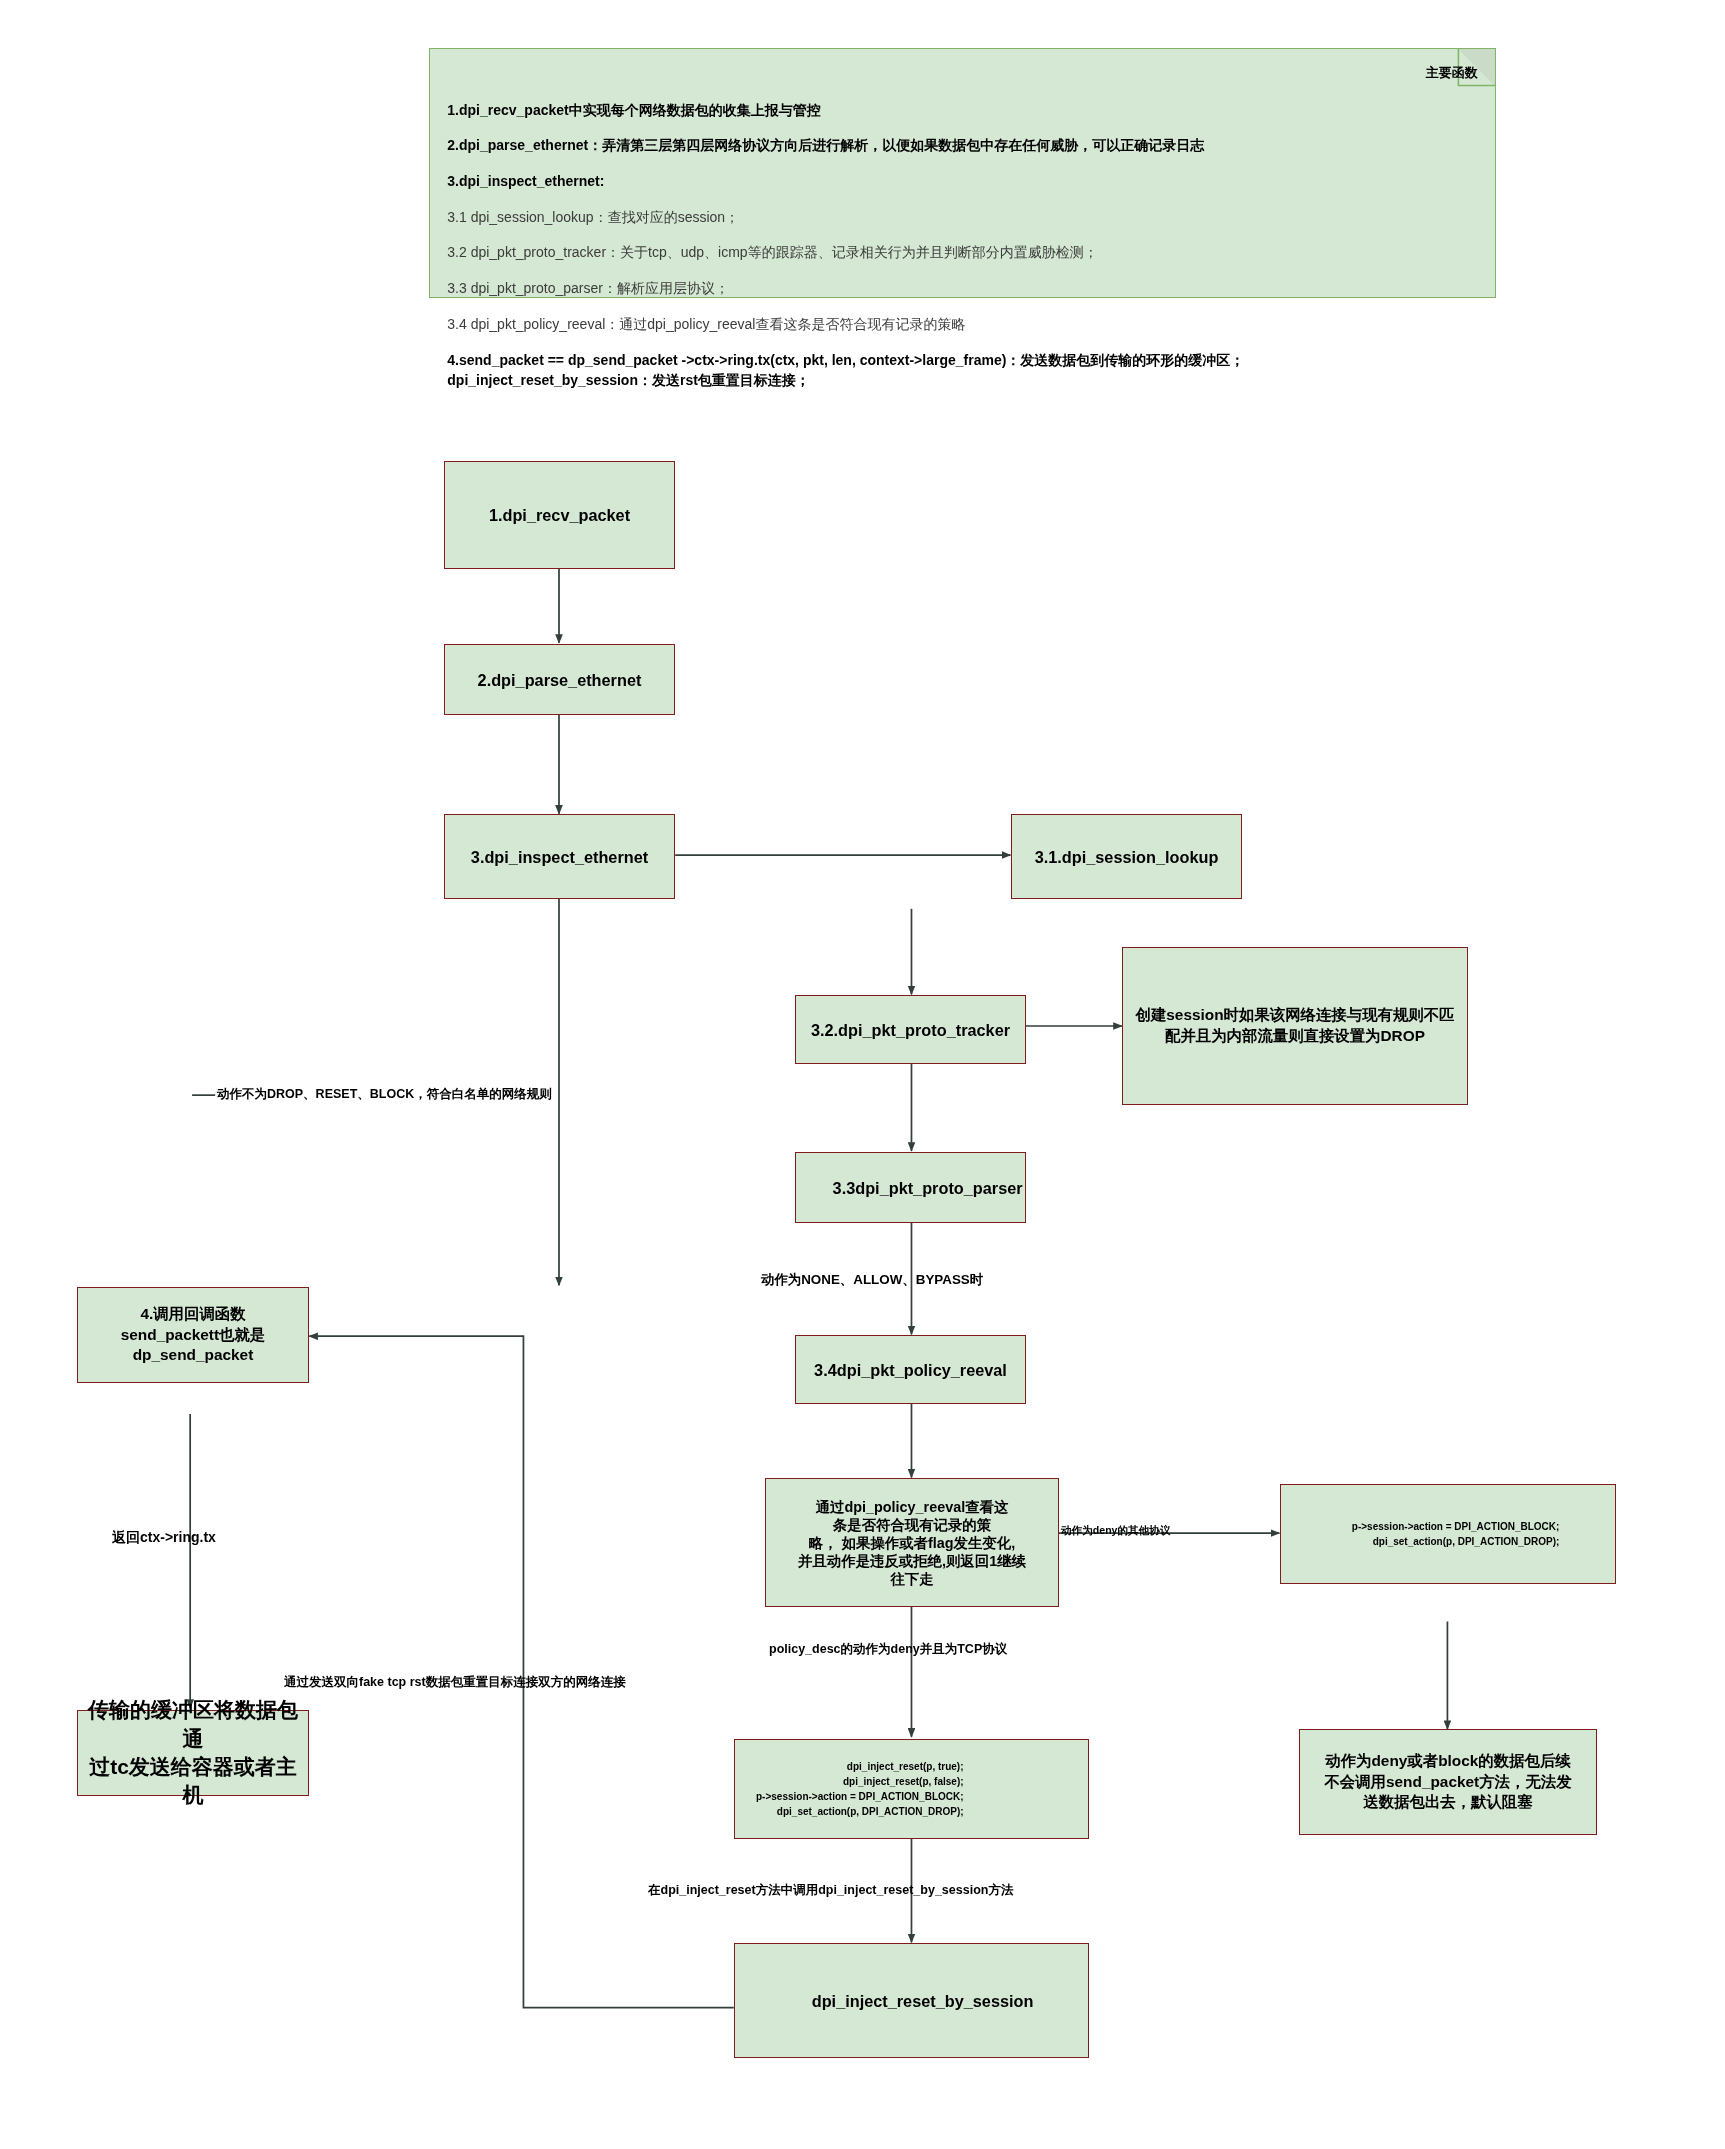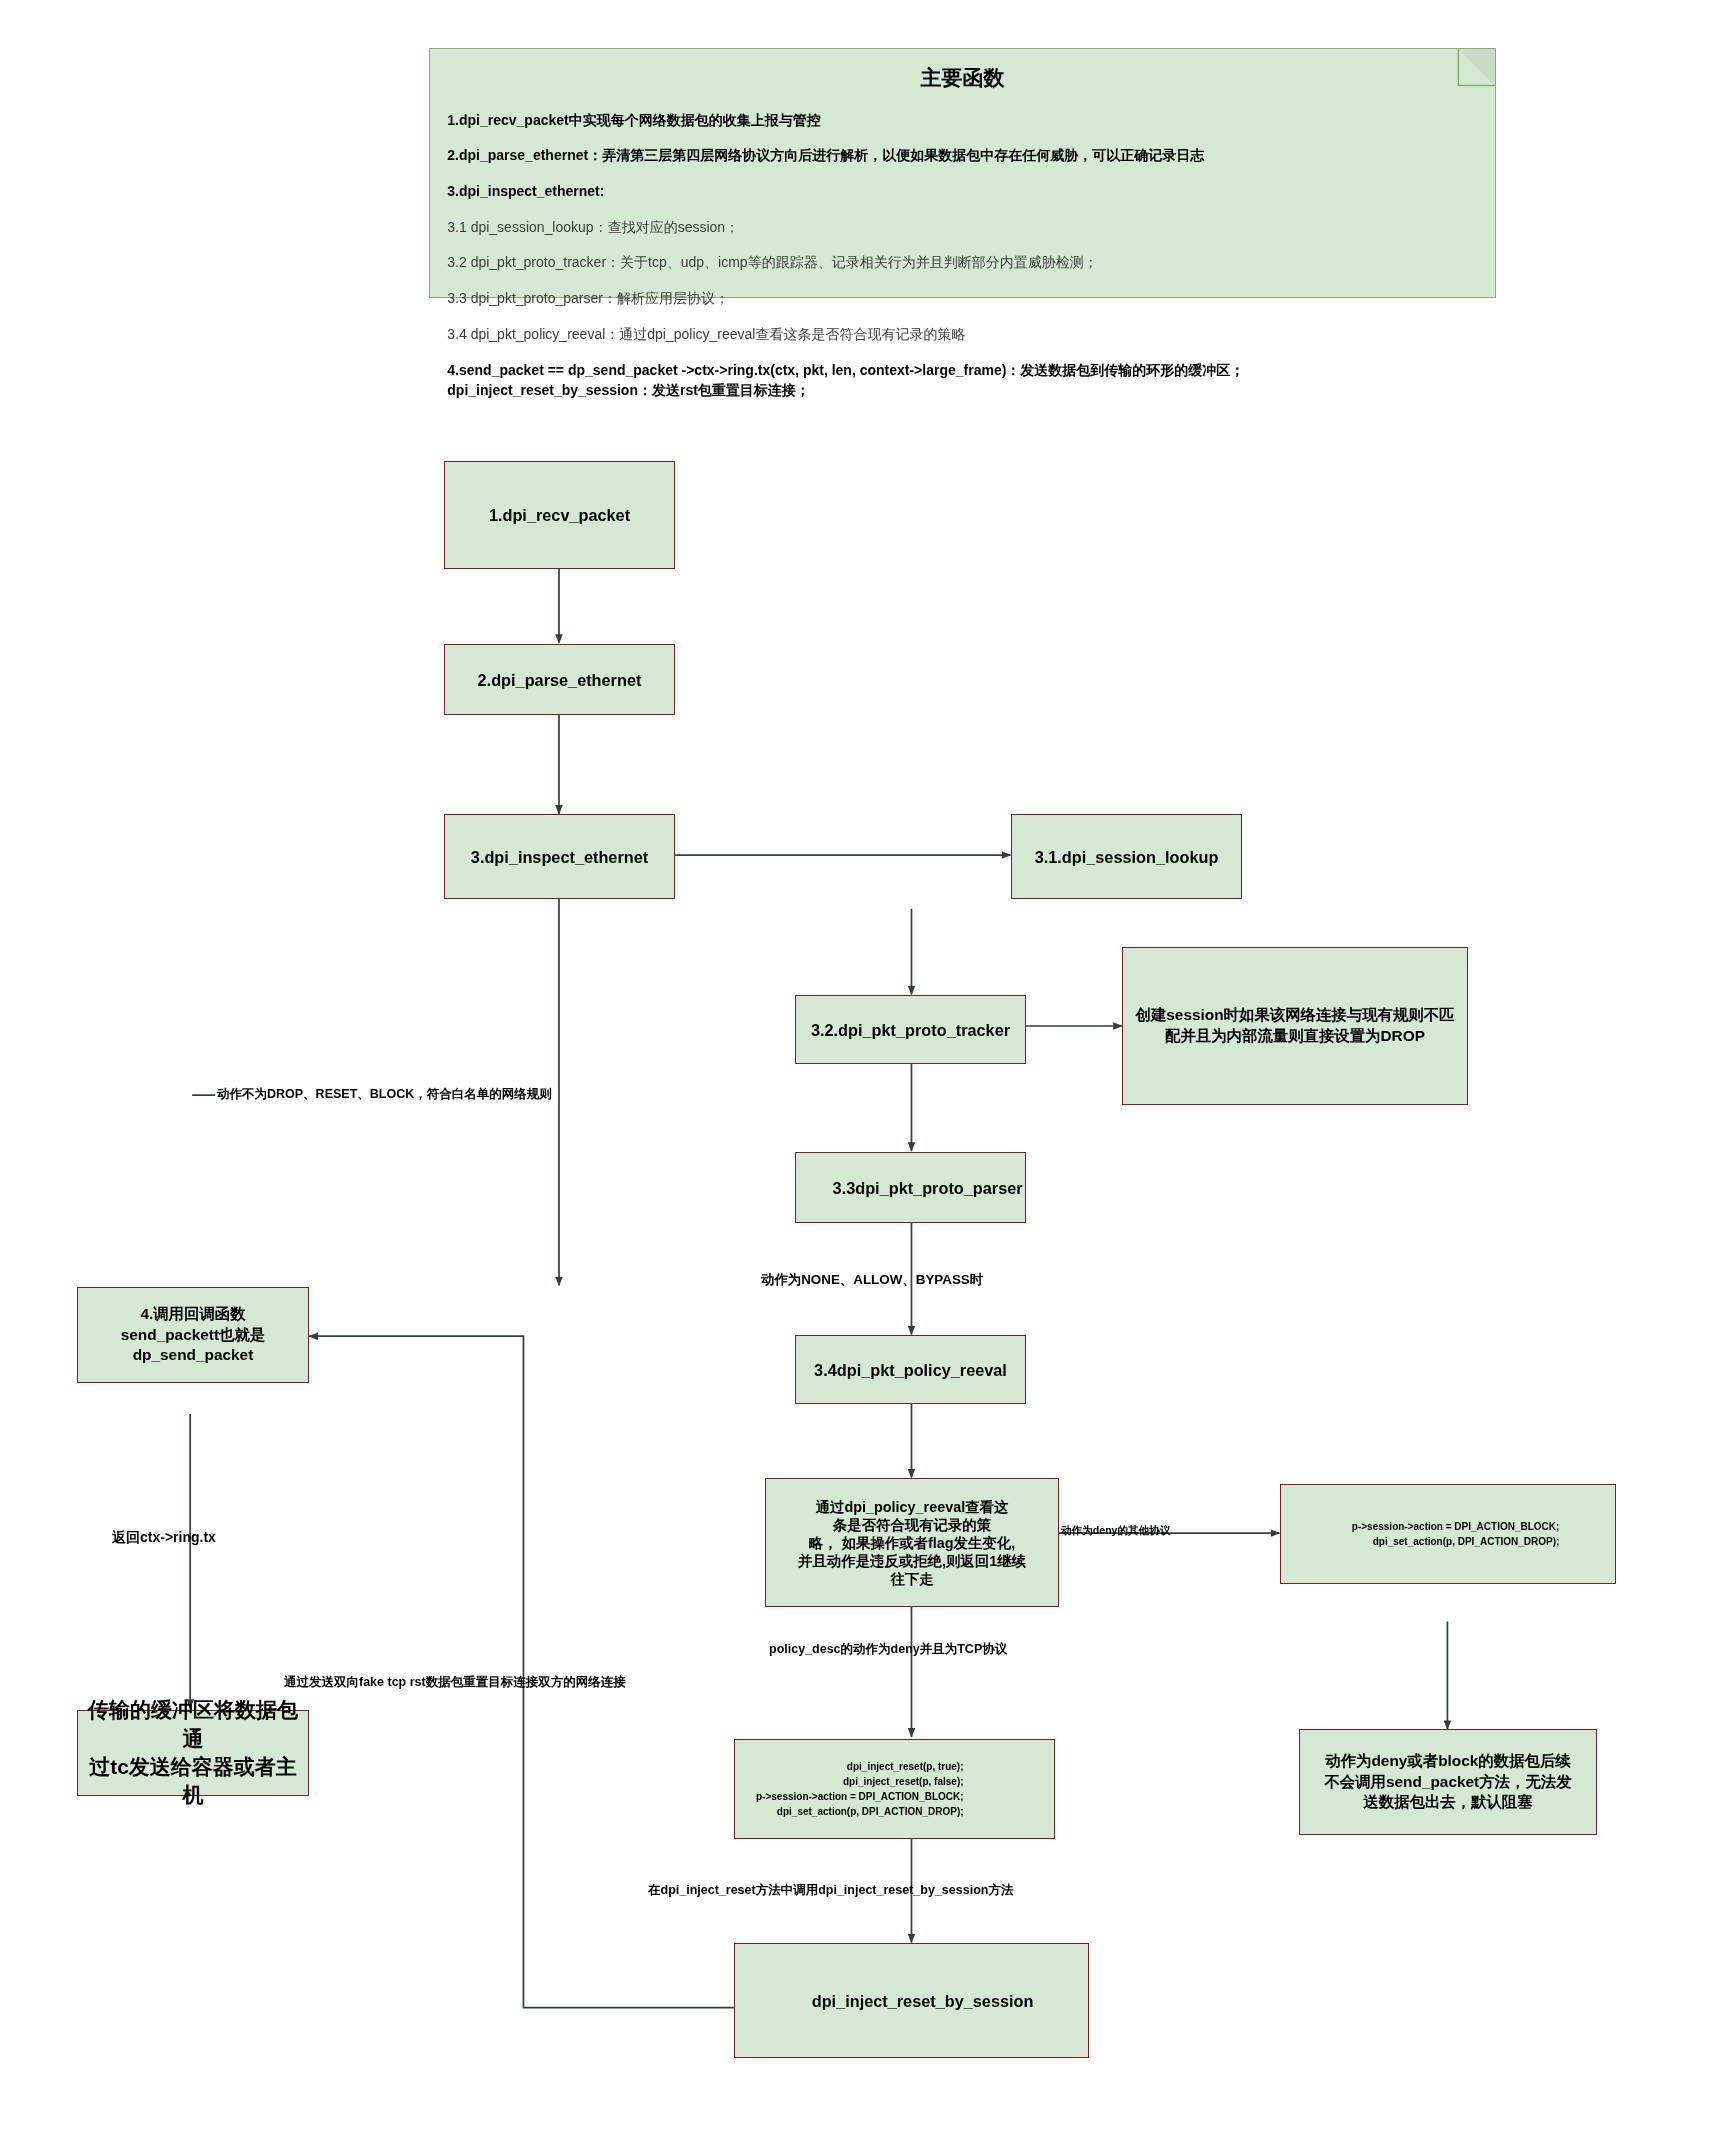--- a/index.html
+++ b/index.html
@@ -56,23 +56,23 @@
     right: 0;
     width: 52px;
     height: 52px;
     pointer-events: none;
   }
   .note-body {
     position: relative;
     padding: 15.4px 17.3px 9.6px 17.3px;
   }
   .note-title {
-    text-align: center;
-    font-weight: bold;
-    font-size: 21px;
+    text-align: right;
+    font-weight: bold;
+    font-size: 13px;
     margin-bottom: 17.3px;
   }
   .note-line {
     font-size: 14px;
     margin-bottom: 15.4px;
     line-height: 1.45;
   }
   .note-line.bold { font-weight: bold; }
   .note-line.sub { color: #3b3b3b; }
   .note-line.last { margin-bottom: 1.9px; }
@@ -202,21 +202,21 @@
 dp_send_packet</div>
 
   <div class="node" style="left:77px; top:1710px; width:232px; height:86px; font-size:21px;">传输的缓冲区将数据包通
 过tc发送给容器或者主机</div>
 
   <div class="node codebox" style="left:1280px; top:1484px; width:336px; height:100px; font-size:12.5px; justify-content:center;">
     <span class="code">p-&gt;session-&gt;action = DPI_ACTION_BLOCK;
       dpi_set_action(p, DPI_ACTION_DROP);</span>
   </div>
 
-  <div class="node codebox" style="left:734px; top:1739px; width:321px; height:100px; font-size:12.5px;">
+  <div class="node codebox" style="left:734px; top:1739px; width:355px; height:100px; font-size:12.5px;">
     <span class="code">dpi_inject_reset(p, true);
 dpi_inject_reset(p, false);
 p-&gt;session-&gt;action = DPI_ACTION_BLOCK;
        dpi_set_action(p, DPI_ACTION_DROP);</span>
   </div>
 
   <div class="node" style="left:1299px; top:1729px; width:298px; height:106px; font-size:15.4px;">动作为deny或者block的数据包后续
 不会调用send_packet方法，无法发
 送数据包出去，默认阻塞</div>
 

